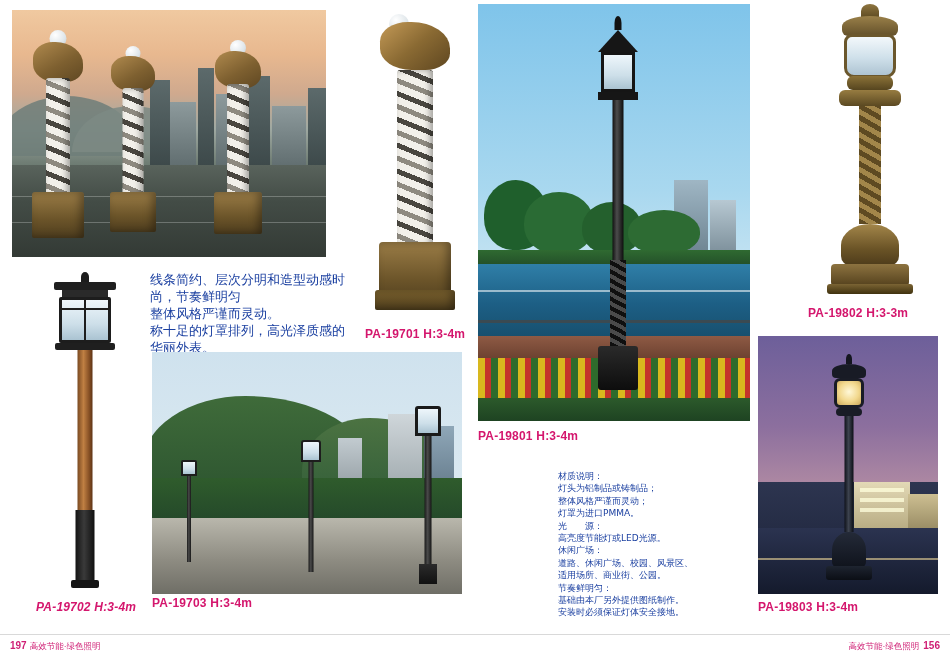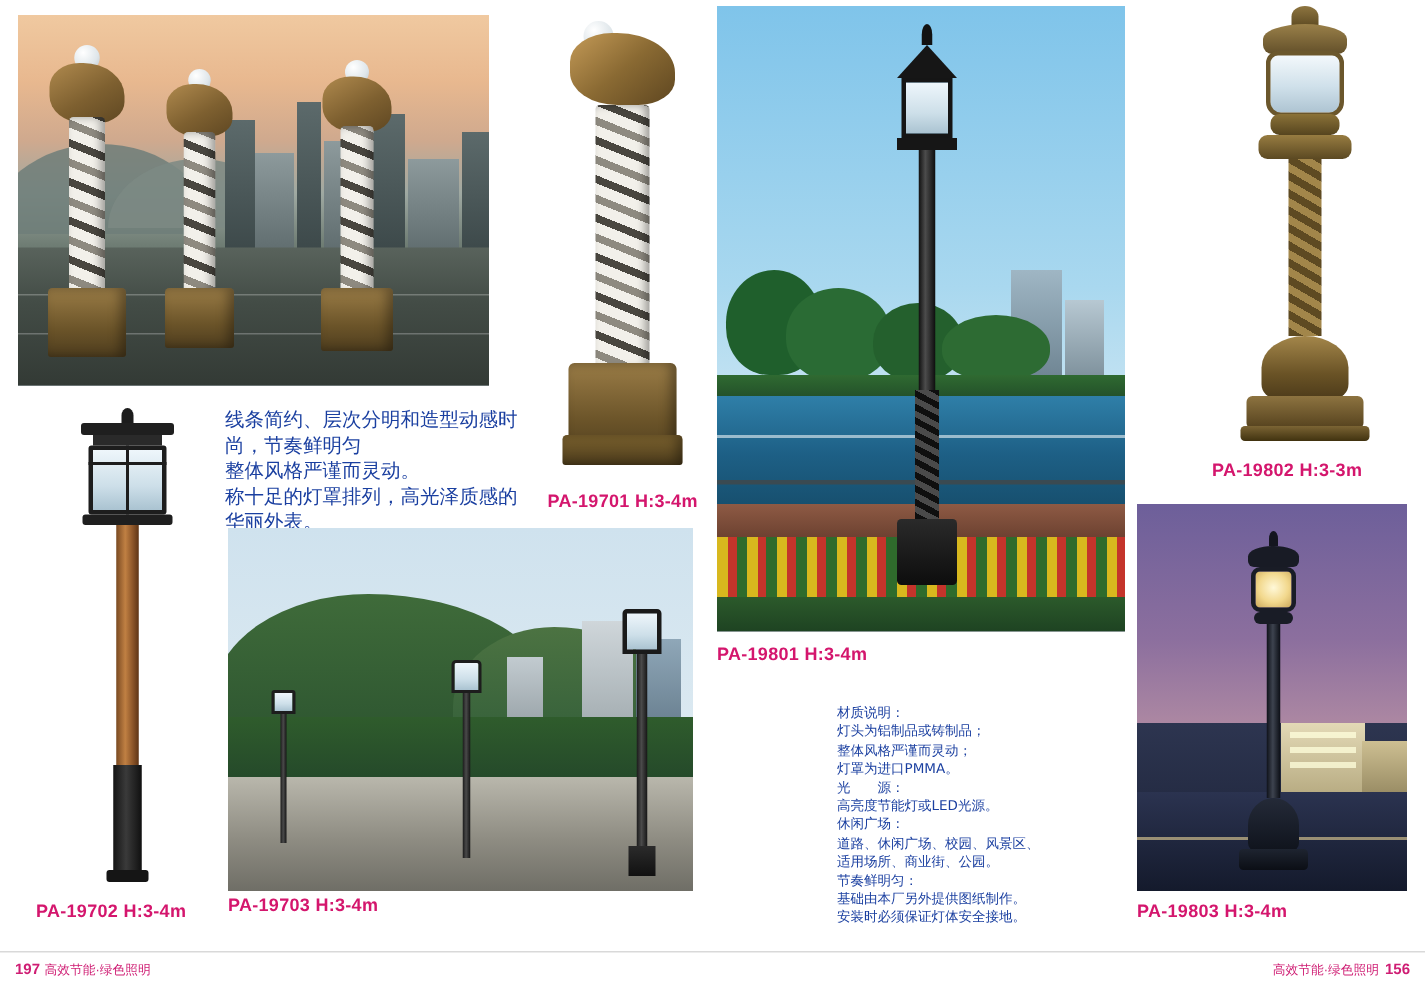--- a/index.html
+++ b/index.html
@@ -217,21 +217,21 @@
       <div style="position:absolute; left:50%; transform:translateX(-50%); top:25px; width:2px; height:46px; background:#1d1d1d;"></div>
 
       <div style="position:absolute; left:50%; transform:translateX(-50%); top:71px; width:60px; height:7px; background:#1f1f1f; border-radius:2px;"></div>
 
       <div class="pole" style="top:78px; width:15px; height:160px; background:linear-gradient(90deg,#7a4a22,#c08043 40%,#8a5327 75%,#5e3415);"></div>
 
       <div class="pole" style="top:238px; width:19px; height:74px; background:linear-gradient(90deg,#141414,#3a3a3a 45%,#101010);"></div>
       <div style="position:absolute; left:50%; transform:translateX(-50%); top:308px; width:28px; height:8px; background:#151515; border-radius:2px;"></div>
     </div>
   </div>
-  <div class="caption" style="left:24px; top:600px;">PA-19702 H:3-4m</div>
+  <div class="caption" style="left:36px; top:600px;font-style:italic;">PA-19702 H:3-4m</div>
 
   <div class="photo" style="left:152px; top:352px; width:310px; height:242px;">
     <div class="sky-pale"></div>
     <div class="hillgreen" style="left:-10px; top:44px; width:230px; height:100px;"></div>
     <div class="hillgreen" style="left:150px; top:66px; width:150px; height:76px; background:linear-gradient(180deg,#4c7342,#35603a);"></div>
 
     <div class="bldg" style="left:236px; top:62px; width:34px; height:86px; background:linear-gradient(180deg,#cfd6da,#9aa4a8);"></div>
     <div class="bldg" style="left:272px; top:74px; width:30px; height:74px; background:linear-gradient(180deg,#8fa7b8,#5f7585);"></div>
     <div class="bldg" style="left:186px; top:86px; width:24px; height:60px; background:linear-gradient(180deg,#c2cbd0,#8d979c);"></div>
 

